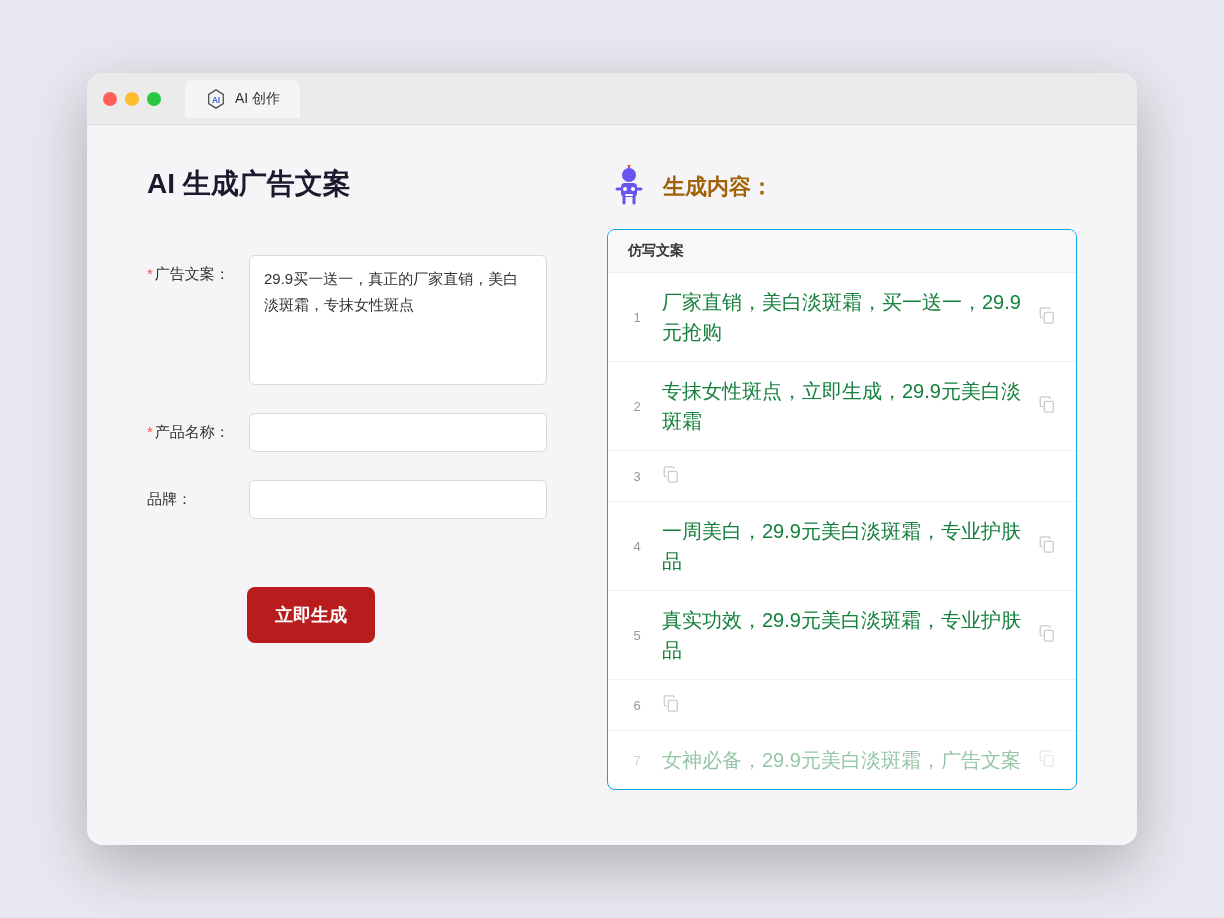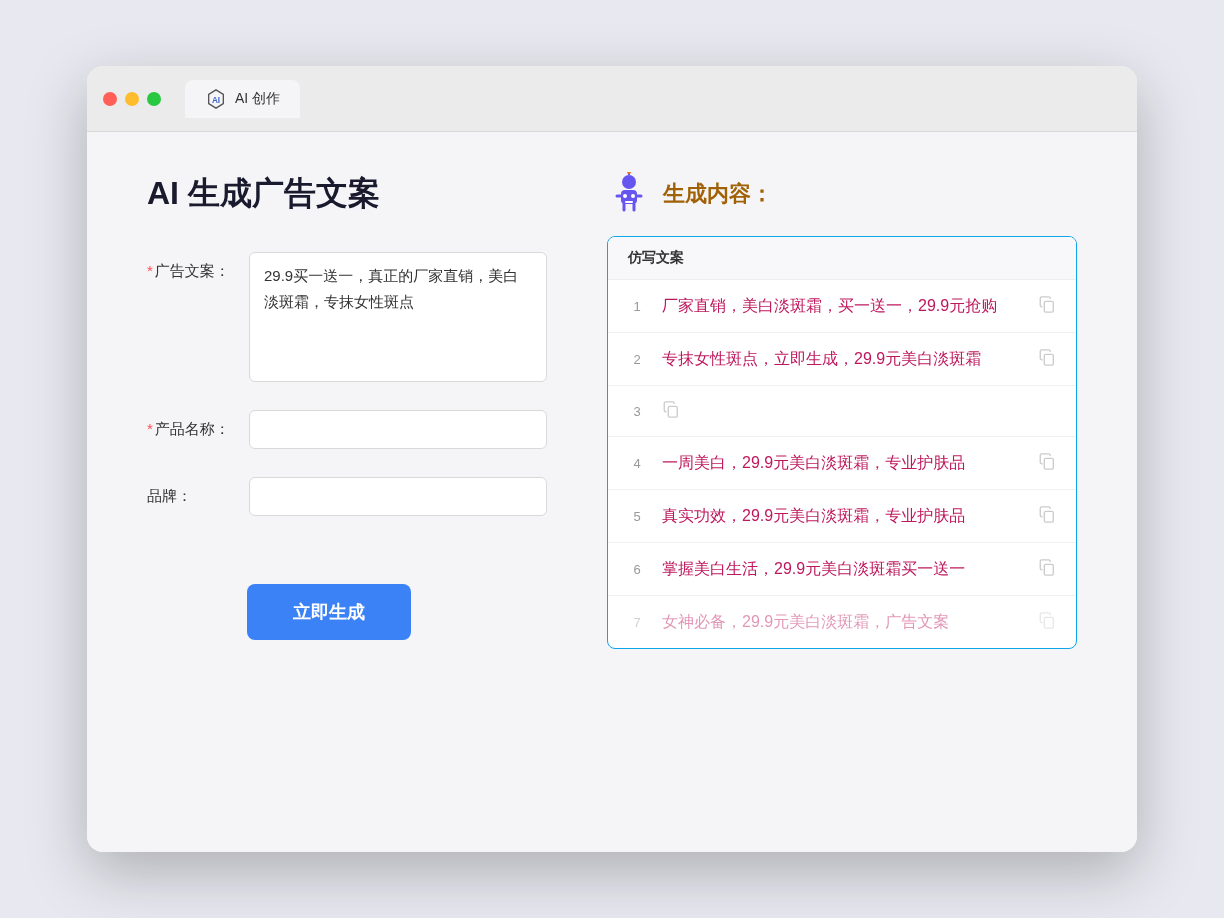--- a/index.html
+++ b/index.html
@@ -15,21 +15,21 @@
     .browser-window {
       width: 1050px;
       background: #f5f5f7;
       border-radius: 16px;
       box-shadow: 0 20px 60px rgba(0,0,0,0.25);
       overflow: hidden;
     }
 
     .browser-titlebar {
       background: #ebebeb;
-      height: 66px;
+      height: 52px;
       display: flex;
       align-items: center;
       padding: 0 16px;
       gap: 12px;
       border-bottom: 1px solid #d8d8d8;
     }
 
     .traffic-lights {
       display: flex;
       gap: 8px;
@@ -69,24 +69,24 @@
       display: flex;
       gap: 60px;
     }
 
     
     .left-panel {
       flex: 0 0 400px;
     }
 
     .page-title {
-      font-size: 32px;
+      font-size: 28px;
       font-weight: 700;
       color: #1a1a2e;
-      margin-bottom: 36px;
+      margin-bottom: 52px;
     }
 
     .form-group {
       margin-bottom: 28px;
       display: flex;
       align-items: flex-start;
       gap: 12px;
     }
 
     .form-label {
@@ -117,25 +117,25 @@
 
     textarea.form-input {
       resize: none;
       height: 130px;
       line-height: 1.7;
     }
 
     .generate-btn {
       margin-top: 40px;
       margin-left: 100px;
-      background: #3b82f6;
+      background: #b91c1c;
       color: #fff;
       border: none;
       border-radius: 8px;
-      padding: 16px 46px;
+      padding: 16px 28px;
       font-size: 18px;
       font-weight: 600;
       cursor: pointer;
       font-family: inherit;
     }
 
     
     .right-panel {
       flex: 1;
     }
@@ -192,22 +192,22 @@
 
     .result-num {
       font-size: 13px;
       color: #999;
       min-width: 18px;
       text-align: center;
     }
 
     .result-text {
       flex: 1;
-      font-size: 16px;
-      color: #be185d;
+      font-size: 20px;
+      color: #15803d;
       line-height: 1.5;
     }
 
     .copy-icon {
       width: 18px;
       height: 18px;
       color: #ccc;
       flex-shrink: 0;
       cursor: pointer;
     }
@@ -320,21 +320,20 @@
             <div class="result-row">
               <span class="result-num">5</span>
               <span class="result-text">真实功效，29.9元美白淡斑霜，专业护肤品</span>
               <span><svg class="copy-icon" viewBox="0 0 20 20" fill="currentColor">
                   <rect x="7" y="7" width="10" height="12" rx="1.5" fill="none" stroke="currentColor" stroke-width="1.5"></rect>
                   <path d="M5 13H4a1.5 1.5 0 0 1-1.5-1.5v-8A1.5 1.5 0 0 1 4 2h8a1.5 1.5 0 0 1 1.5 1.5v1" fill="none" stroke="currentColor" stroke-width="1.5"></path>
                 </svg></span>
             </div>
             <div class="result-row">
               <span class="result-num">6</span>
-              <span class="result-text">掌握美白生活，29.9元美白淡斑霜买一送一</span>
               <span><svg class="copy-icon" viewBox="0 0 20 20" fill="currentColor">
                   <rect x="7" y="7" width="10" height="12" rx="1.5" fill="none" stroke="currentColor" stroke-width="1.5"></rect>
                   <path d="M5 13H4a1.5 1.5 0 0 1-1.5-1.5v-8A1.5 1.5 0 0 1 4 2h8a1.5 1.5 0 0 1 1.5 1.5v1" fill="none" stroke="currentColor" stroke-width="1.5"></path>
                 </svg></span>
             </div>
             <div class="result-row faded">
               <span class="result-num">7</span>
               <span class="result-text">女神必备，29.9元美白淡斑霜，广告文案</span>
               <span><svg class="copy-icon" viewBox="0 0 20 20" fill="currentColor">
                   <rect x="7" y="7" width="10" height="12" rx="1.5" fill="none" stroke="currentColor" stroke-width="1.5"></rect>

